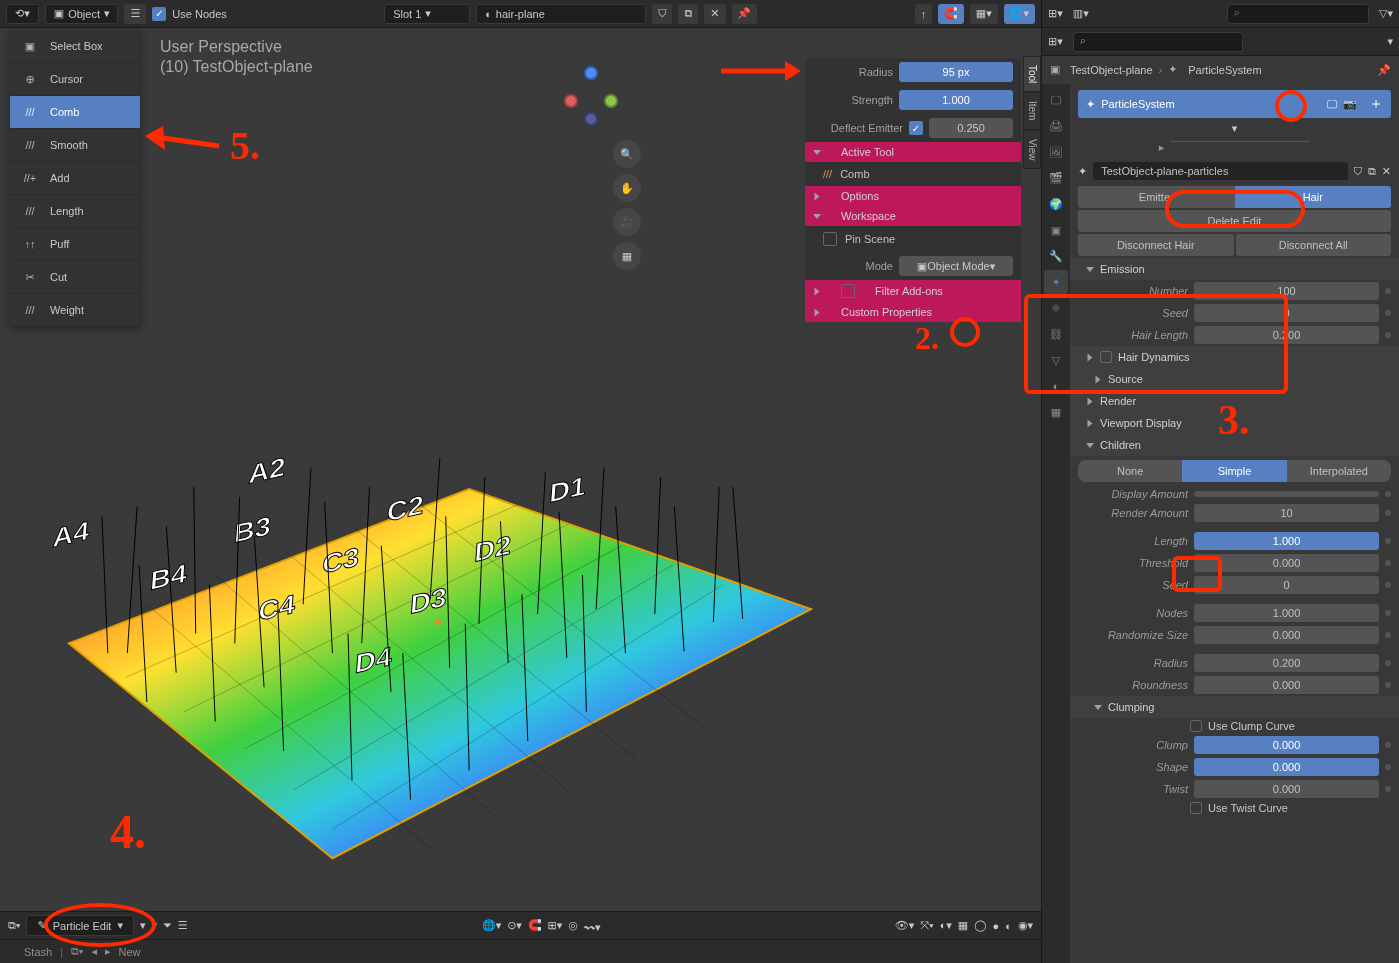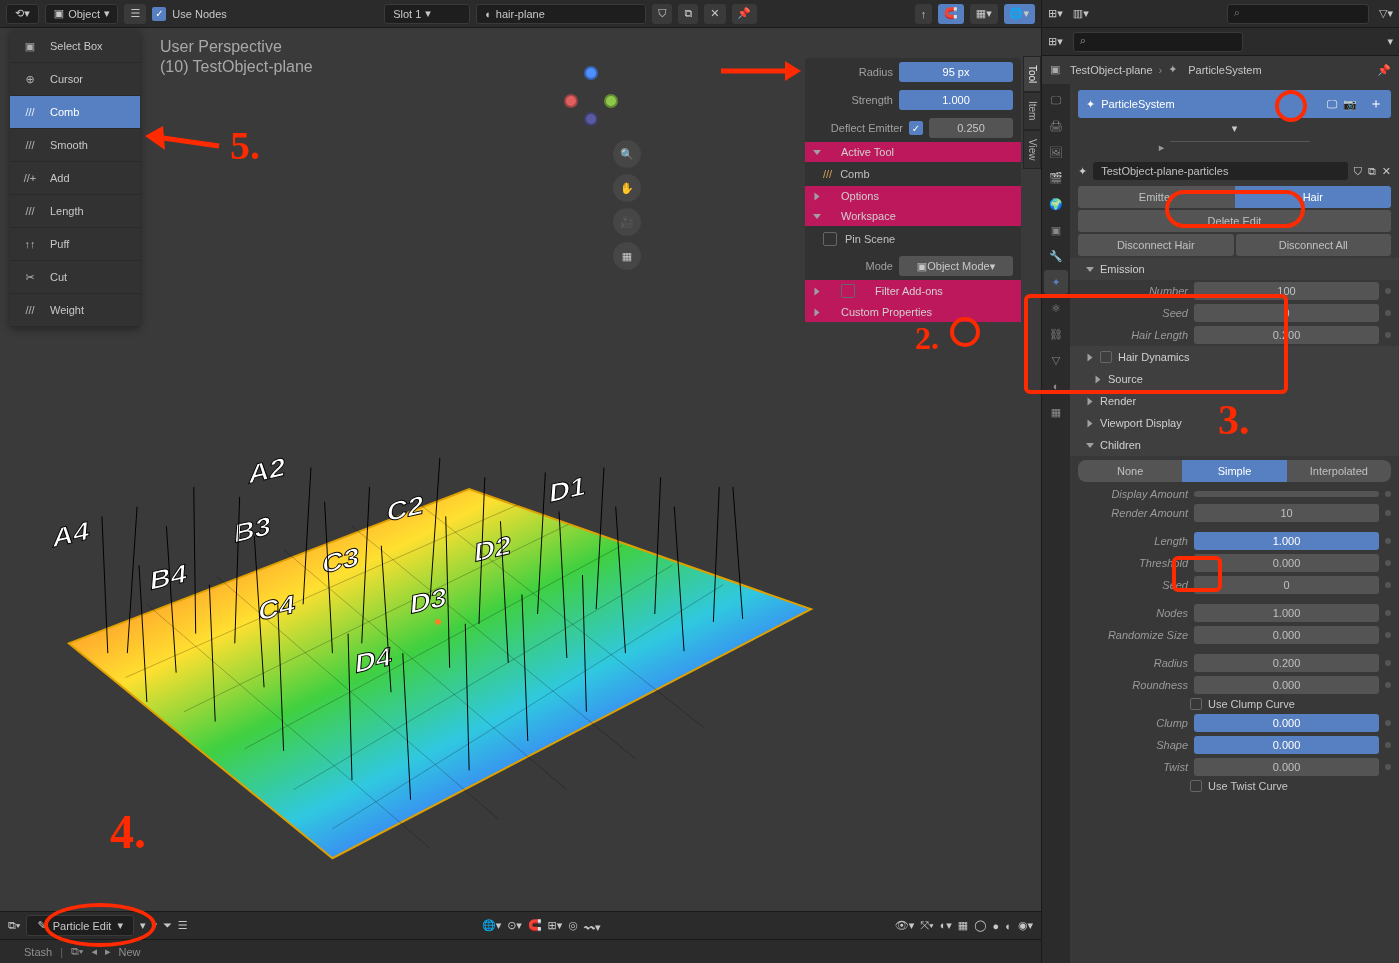--- a/index.html
+++ b/index.html
@@ -536,20 +536,24 @@
         <div class="prop-row">
             <span class="lab">Radius</span>
             <span class="val">0.200</span>
             <span class="dot"></span>
           </div>
         <div class="prop-row">
             <span class="lab">Roundness</span>
             <span class="val">0.000</span>
             <span class="dot"></span>
           </div>
+        <div class="section-hdr sub">
+            <span class="tri2"></span>
+            <span>Clumping</span>
+          </div>
         <div class="chk-inline">
             <span style="width:12px;height:12px;border:1px solid #666;border-radius:2px"></span>
             <span>Use Clump Curve</span>
             <span style="flex:1"></span>
             <span class="dot"></span>
           </div>
         <div class="prop-row">
             <span class="lab">Clump</span>
             <span class="val blue">0.000</span>
             <span class="dot"></span>

